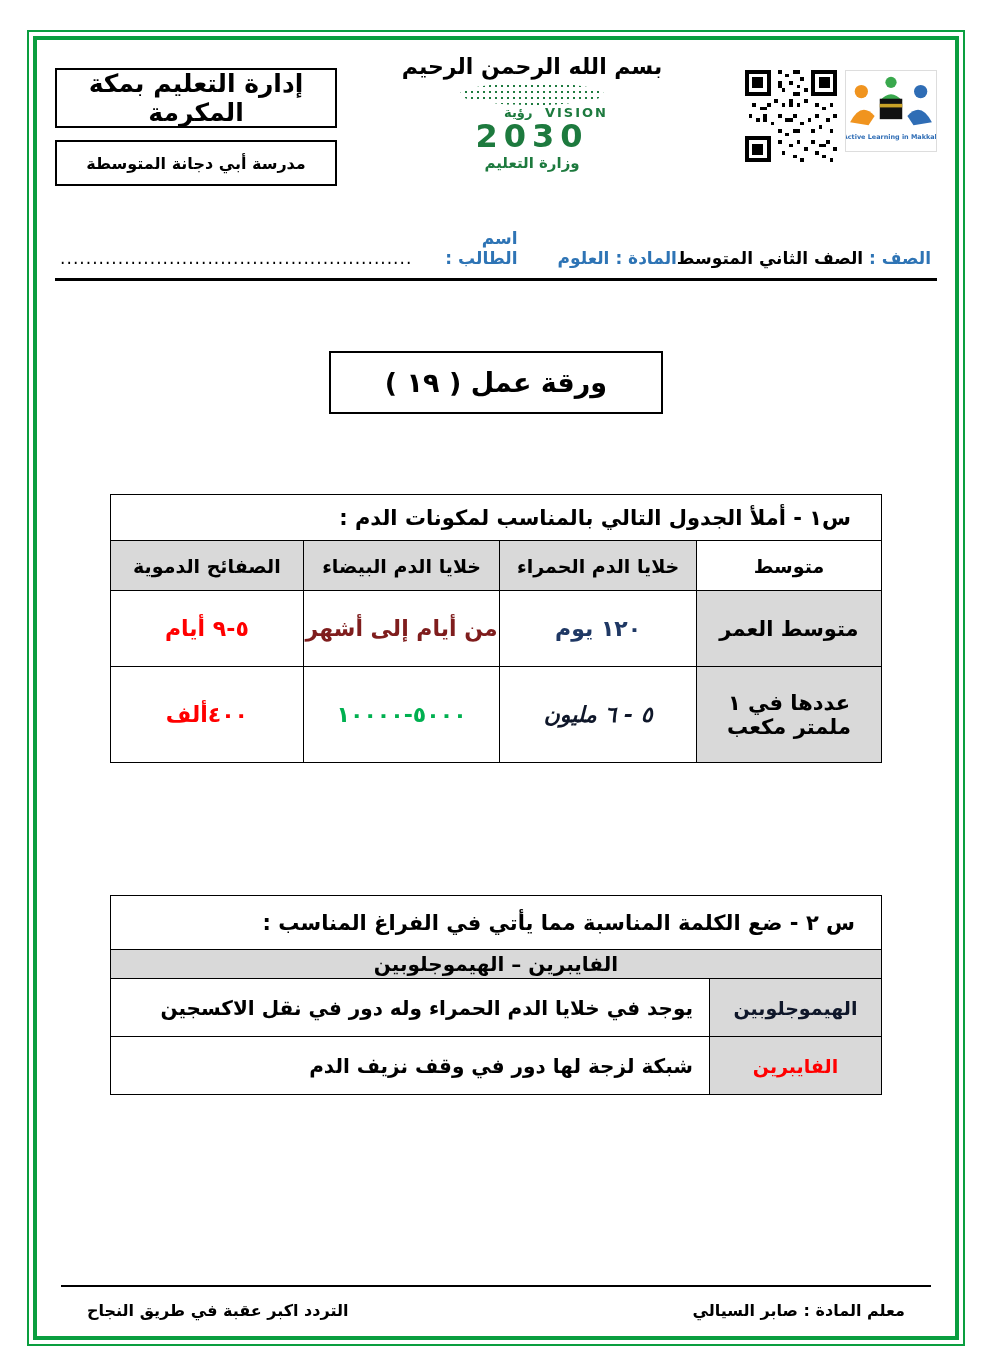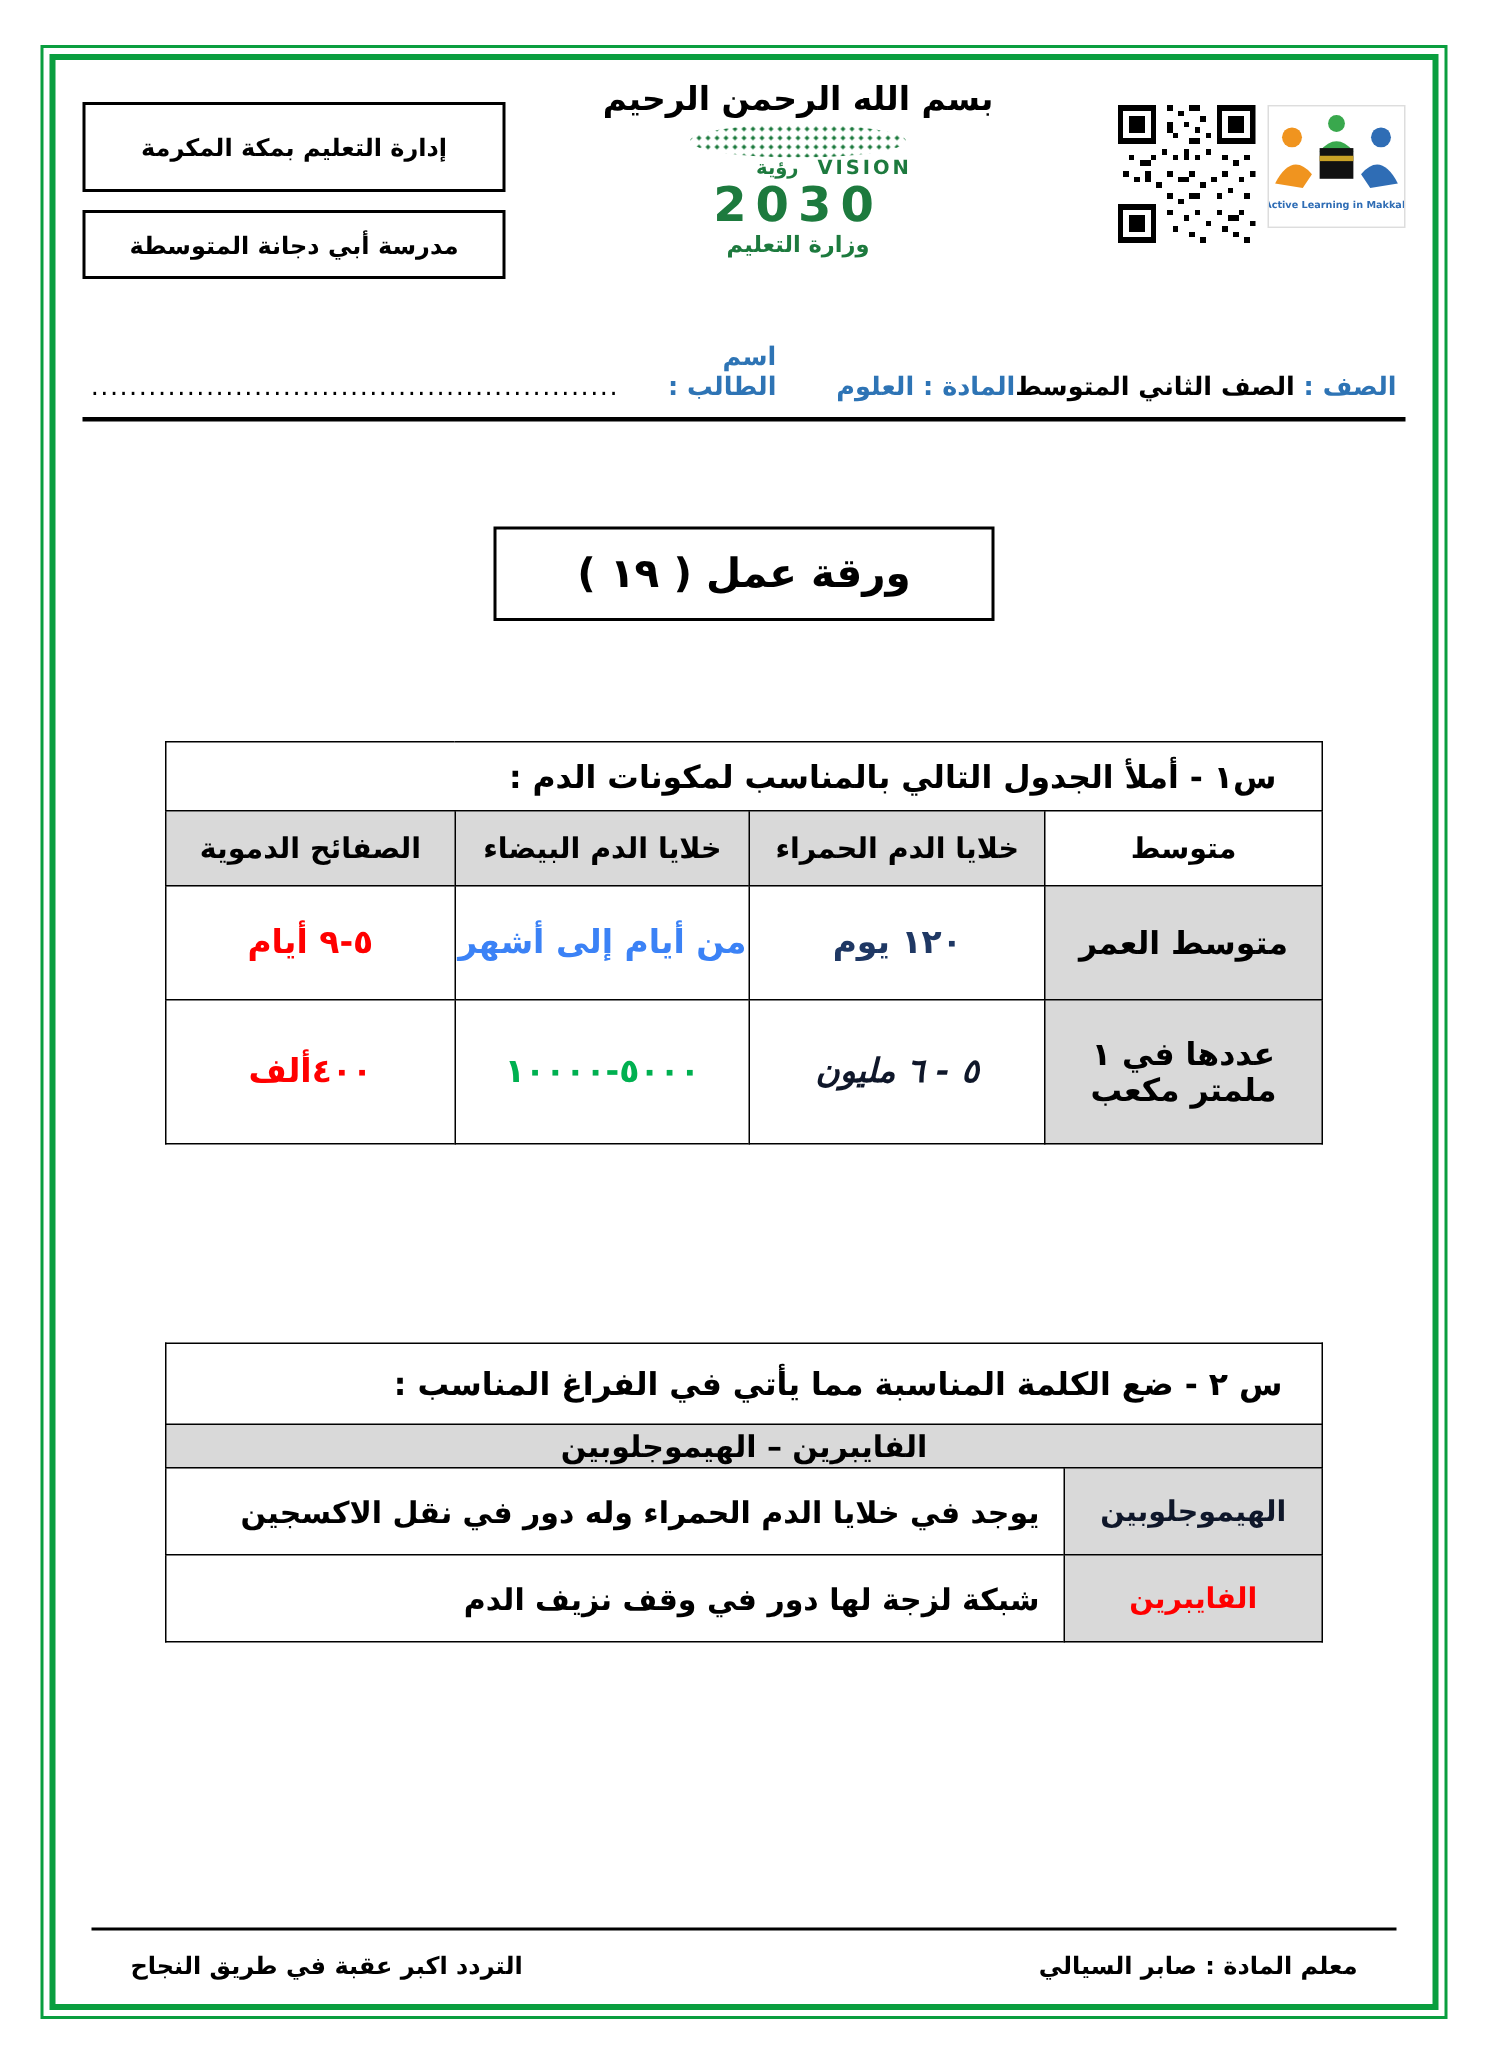--- a/index.html
+++ b/index.html
@@ -24,21 +24,21 @@
     width:100%; height:100%; box-sizing:border-box;
     padding:12px 18px; position:relative;
   }
 
   
   .top { direction:ltr; display:flex; align-items:flex-start; height:168px; }
   .admin-col { width:282px; direction:rtl; }
   .admin-box {
     border:2px solid #000; height:56px; margin-top:16px;
     display:flex; align-items:center; justify-content:center;
-    font-size:16px; text-align:center;
+    font-size:25px; text-align:center;
   }
   .school-box {
     border:2px solid #000; height:42px; margin-top:12px;
     display:flex; align-items:center; justify-content:center;
     font-size:16px; text-align:center;
   }
   .center-col { flex:1; text-align:center; direction:rtl; padding-top:2px; }
   .bismillah { font-size:22px; }
   .vision { margin-top:4px; color:var(--vision-green,#1d7a3e); }
   .vision-dots {
@@ -245,21 +245,21 @@
           </tr>
           <tr class="q1-head">
             <th class="col-part">متوسط</th>
             <th>خلايا الدم الحمراء</th>
             <th>خلايا الدم البيضاء</th>
             <th>الصفائح الدموية</th>
           </tr>
           <tr class="q1-r1">
             <th class="row-label">متوسط العمر</th>
             <td class="ans" style="color: rgb(31, 56, 100);">١٢٠ يوم</td>
-            <td class="ans" style="color: #3b82f6;">من أيام إلى أشهر</td>
+            <td class="ans" style="color: #7f1d1d;">من أيام إلى أشهر</td>
             <td class="ans" style="color: rgb(255, 0, 0);">٥-٩ أيام</td>
           </tr>
           <tr class="q1-r2">
             <th class="row-label">عددها في ١ ملمتر مكعب</th>
             <td class="ans" style="color: #0f172a; font-style: italic;">٥ - ٦ مليون</td>
             <td class="ans" style="color: rgb(0, 176, 80);">٥٠٠٠-١٠٠٠٠</td>
             <td class="ans" style="color: rgb(255, 0, 0);">٤٠٠ألف</td>
           </tr>
         </tbody>
           </table>

